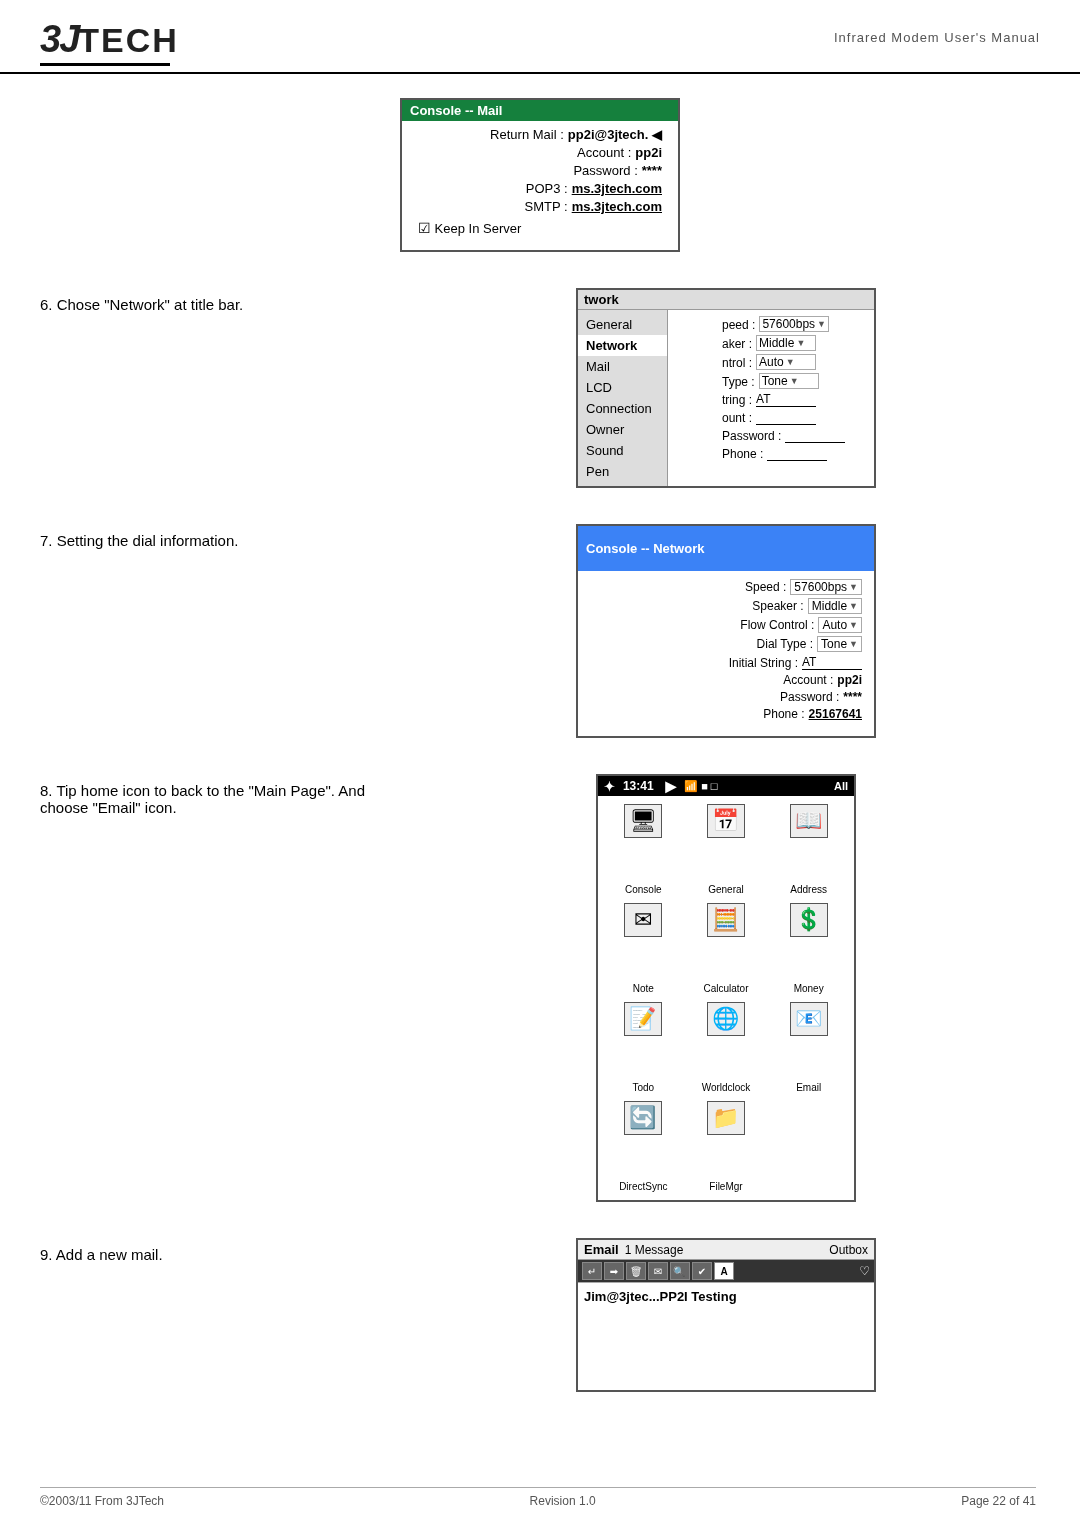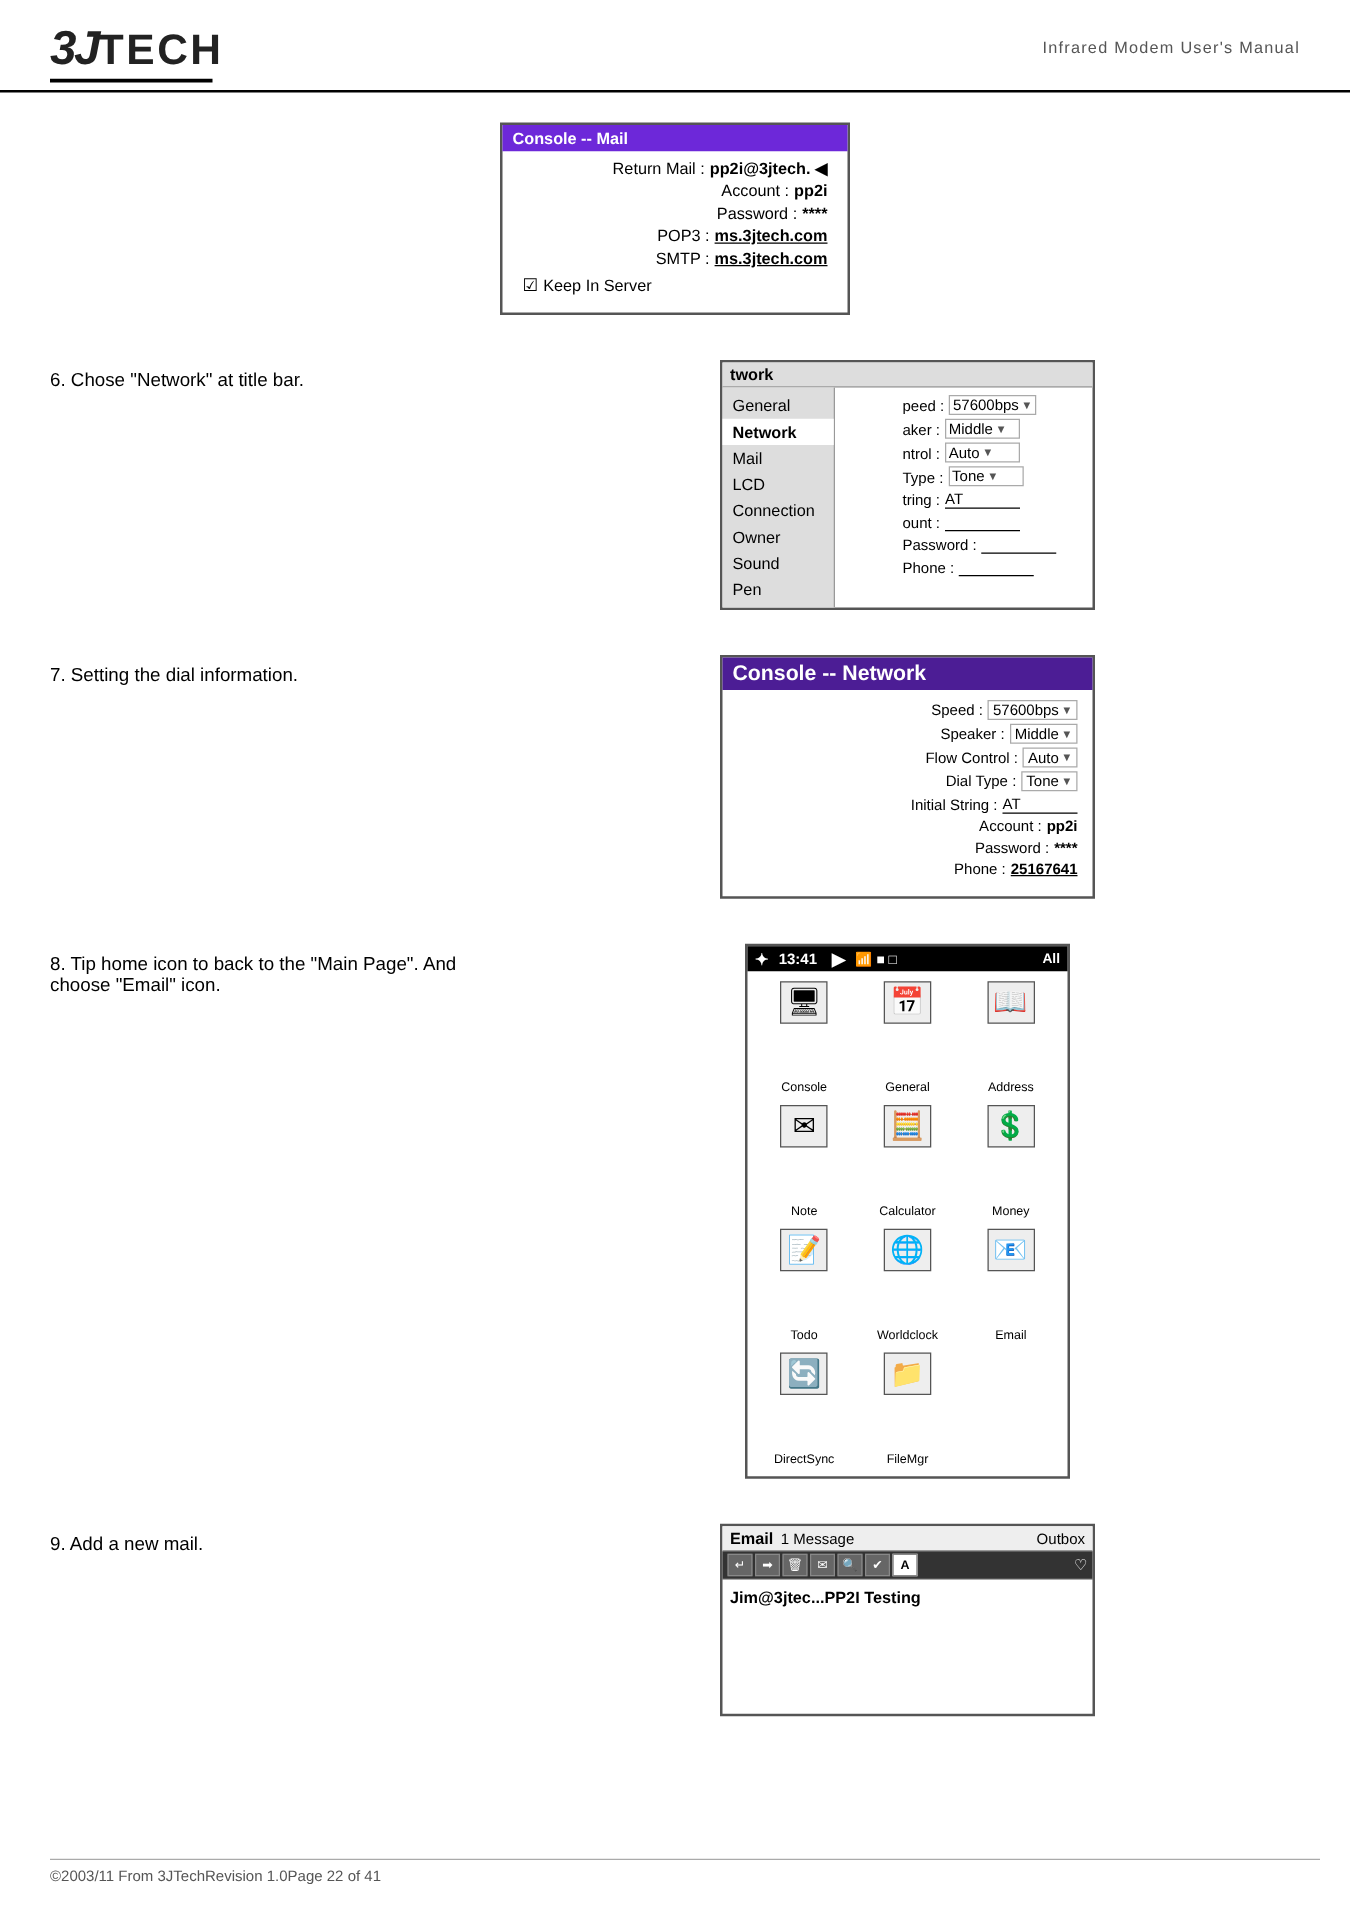--- a/index.html
+++ b/index.html
@@ -79,21 +79,21 @@
     }
 
     
     .window-box {
       border: 2px solid #555;
       background: #fff;
       font-size: 13px;
       color: #000;
     }
     .window-title {
-      background: #6d28d9;
+      background: #15803d;
       color: #fff;
       padding: 3px 8px;
       font-size: 13px;
       font-weight: bold;
     }
     .window-body {
       padding: 6px 16px 14px 16px;
     }
     .window-row {
       display: flex;
@@ -195,24 +195,24 @@
     }
 
     
     .console-net {
       border: 2px solid #555;
       background: #fff;
       font-size: 13px;
       width: 300px;
     }
     .console-net-title {
-      background: #4c1d95;
+      background: #3b82f6;
       color: #fff;
-      padding: 3px 8px;
-      font-size: 17px;
+      padding: 15px 8px;
+      font-size: 13px;
       font-weight: bold;
     }
     .console-net-body {
       padding: 8px 12px 12px 12px;
     }
     .cnet-row {
       display: flex;
       align-items: center;
       margin-bottom: 3px;
       justify-content: flex-end;
@@ -346,25 +346,25 @@
     }
     .email-body-area {
       min-height: 80px;
     }
 
     
     .footer {
       position: absolute;
       bottom: 20px;
       left: 40px;
-      right: 24px;
+      right: 44px;
       border-top: 1px solid #aaa;
       padding-top: 6px;
       display: flex;
-      justify-content: flex-start;
+      justify-content: space-between;
       font-size: 12px;
       color: #555;
     }
 
     .mail-window {
       width: 280px;
     }
   </style>
 </head>
 <body>

